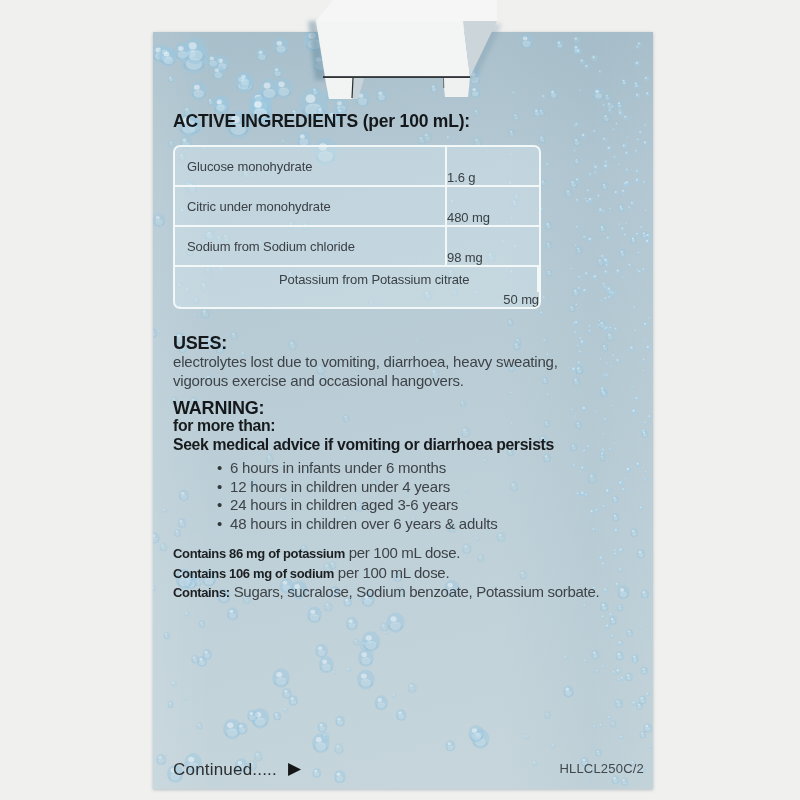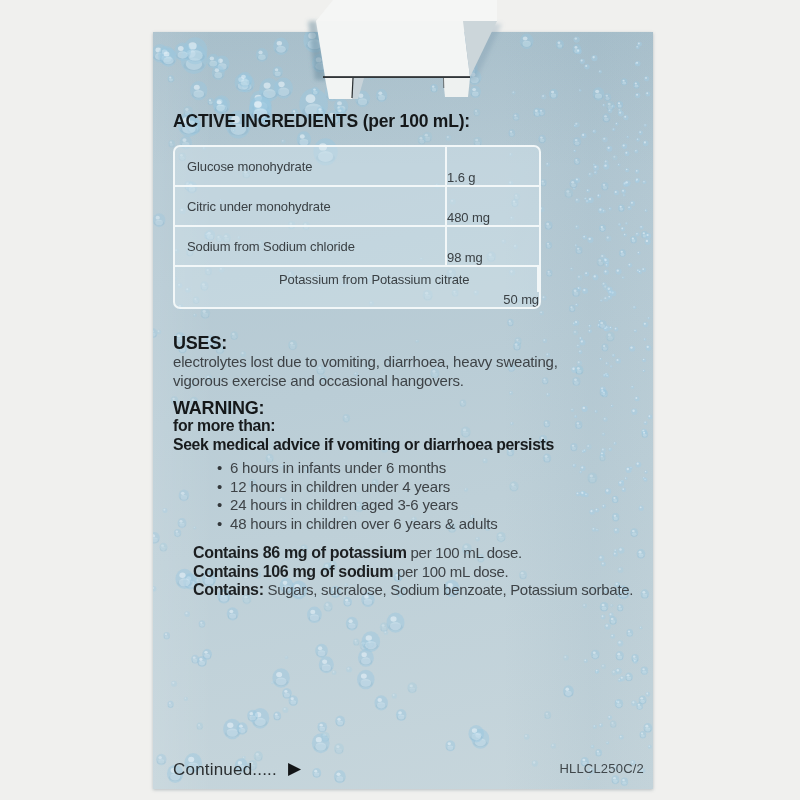--- a/index.html
+++ b/index.html
@@ -55,21 +55,21 @@
 
   .warning-block { margin-top:9px; }
   .warn-line { font-size:15.8px; font-weight:bold; color:#181b1d; line-height:18.5px; letter-spacing:-0.35px; white-space:nowrap; }
 
   .bullets { margin-top:5px; list-style:none; }
   .bullets li { font-size:15px; line-height:18.5px; letter-spacing:-0.2px; white-space:nowrap;margin-left:44px; }
   .bullet-dot { display:inline-block; width:13px; color:#32373a; }
 
   .contains-block { margin-top:11px; }
   .contains-line { font-size:15px; line-height:18.5px; letter-spacing:-0.3px; white-space:nowrap; }
-  .contains-line b { font-size:16px; color:#1c1f21; letter-spacing:-0.35px;margin-left:20px; }
+  .contains-line b { font-size:13px; color:#1c1f21; letter-spacing:-0.35px; }
 
   .directions-block { margin-top:14px; }
 
   
   .footer-continued {
     position:absolute; left:20px; bottom:9px; z-index:2;
     font-size:17px; color:#2a2e30; letter-spacing:0.2px;
     display:flex; align-items:flex-start;
   }
   .arrow-glyph { font-size:17px; color:#131517; margin-left:11px; line-height:1; }

